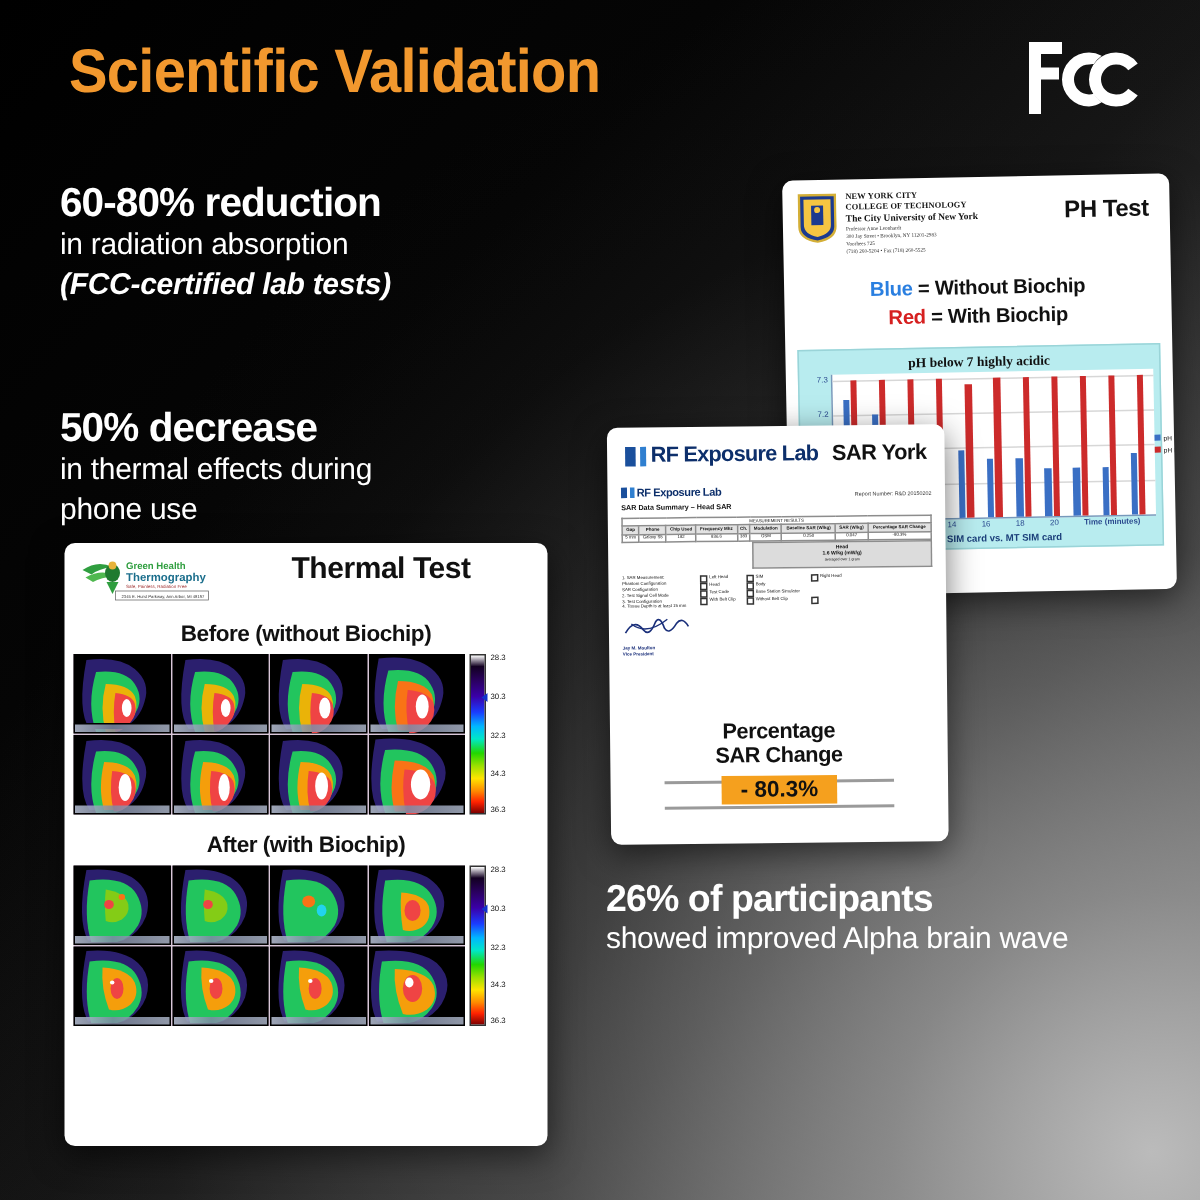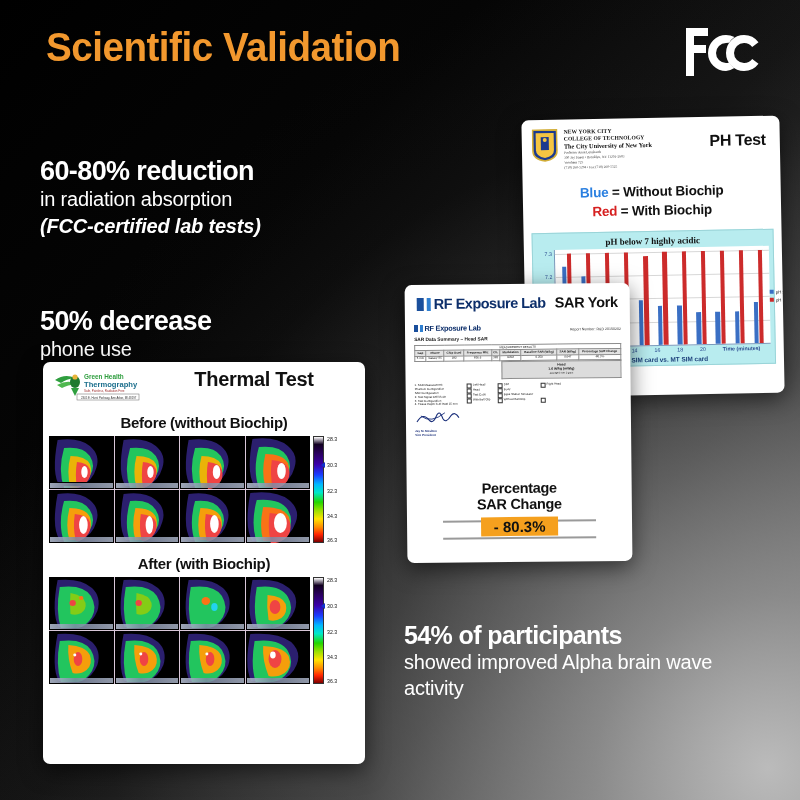--- a/index.html
+++ b/index.html
@@ -20,21 +20,21 @@
   .title{
     position:absolute;left:46px;top:24px;
     font-size:41px;font-weight:bold;letter-spacing:-.5px;
     color:#f2982e;font-stretch:condensed;
     transform:scaleX(.94);transform-origin:left center;
     white-space:nowrap;
   }
   .fcc{position:absolute;right:36px;top:22px;width:84px;height:62px;}
 
   
-  .copy{position:absolute;color:#fff;margin-top:36px;}
+  .copy{position:absolute;color:#fff;}
   .hl{font-size:27px;font-weight:bold;letter-spacing:-.6px;line-height:1.12;white-space:nowrap;}
   .sub{font-size:20px;font-weight:400;line-height:1.32;letter-spacing:-.2px;}
   .subi{font-size:20px;font-weight:bold;font-style:italic;line-height:1.32;letter-spacing:-.2px;}
   #blk1{left:40px;top:120px;}
   #blk2{left:40px;top:270px;}
   #blk3{left:404px;top:585px;}
   #blk4{left:404px;top:695px;}
   .hl-sm{font-size:25px;}
 
   
@@ -134,27 +134,27 @@
   </svg>
 
   <div class="copy" id="blk1">
     <div class="hl">60-80% reduction</div>
     <div class="sub">in radiation absorption</div>
     <div class="subi">(FCC-certified lab tests)</div>
   </div>
 
   <div class="copy" id="blk2">
     <div class="hl">50% decrease</div>
+    <div class="sub">in thermal effects during</div>
     <div class="sub">phone use</div>
   </div>
 
   <div class="copy" id="blk3">
-    <div class="hl hl-sm">54% of participants</div>
+    <div class="hl hl-sm">26% of participants</div>
     <div class="sub">showed improved Alpha brain wave</div>
-    <div class="sub">activity</div>
   </div>
 
   <div class="copy" id="blk4">
   </div>
 
   <div class="card" id="thermal">
     <div class="th-head">
       <div class="gh-logo">
         <svg viewBox="0 0 112 34" width="112" height="34">
           <path d="M4 12 q10-7 20-2 q-9 1-14 5 Z" fill="#2f9e3f"></path>

